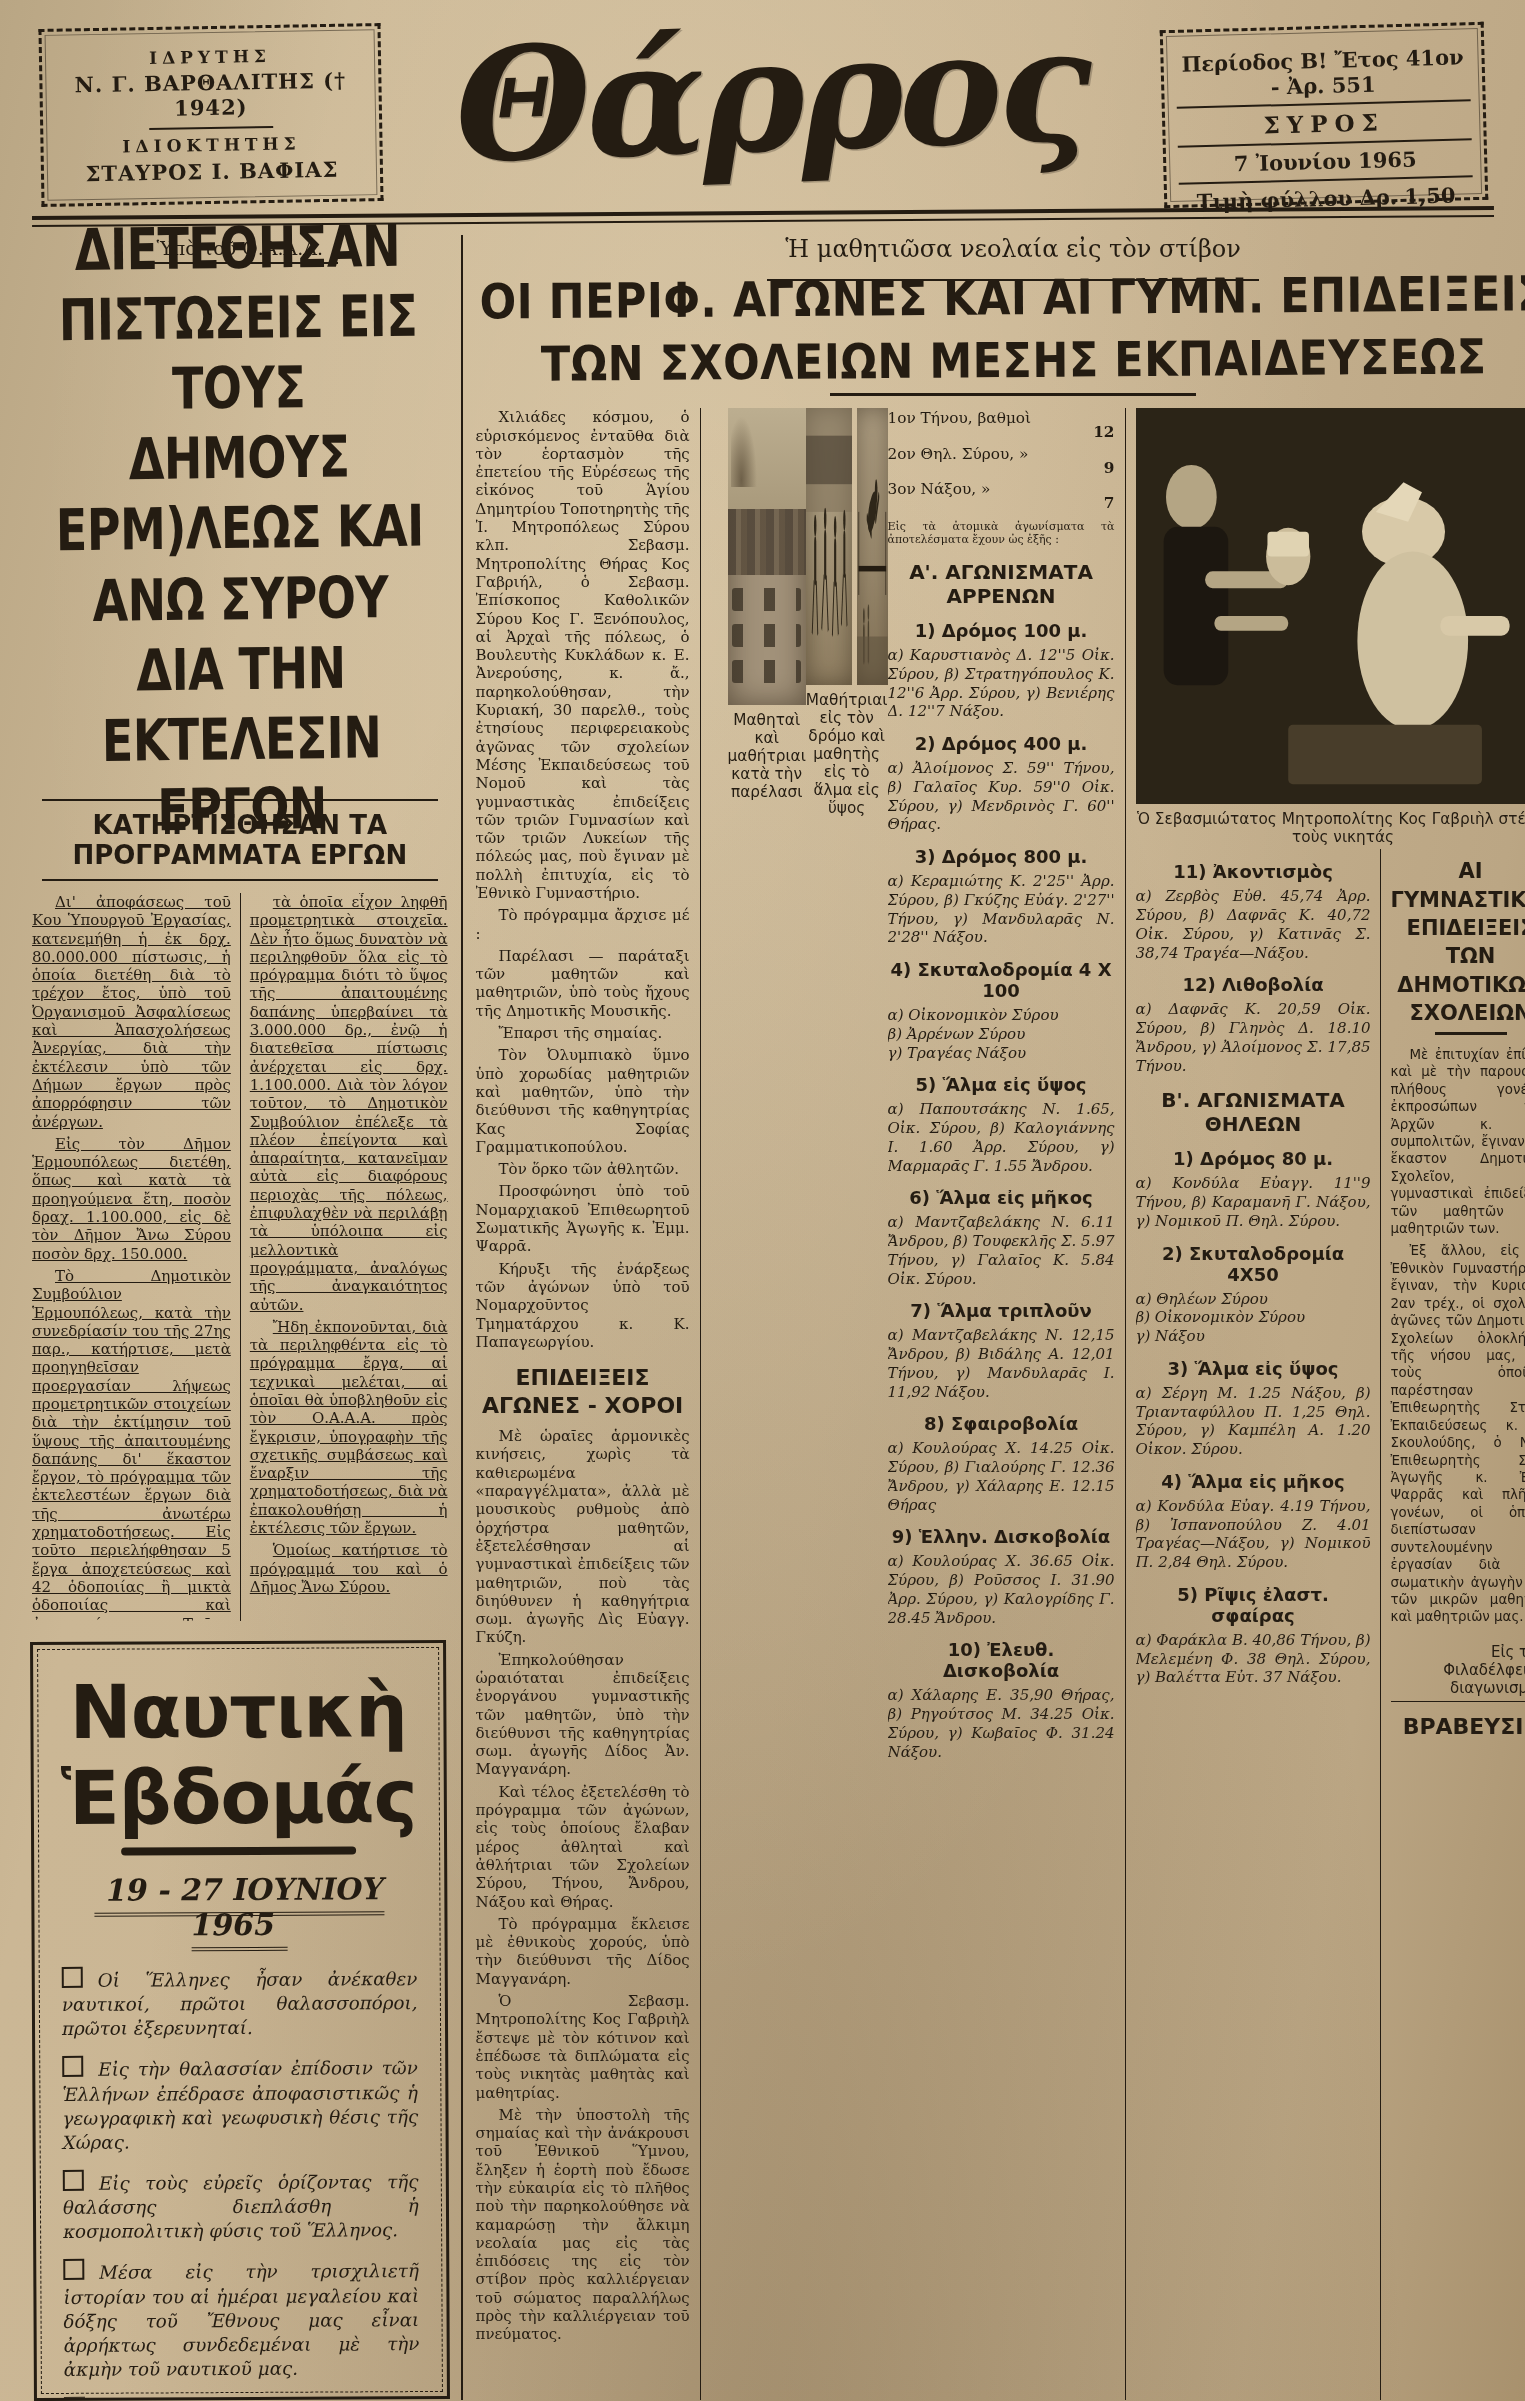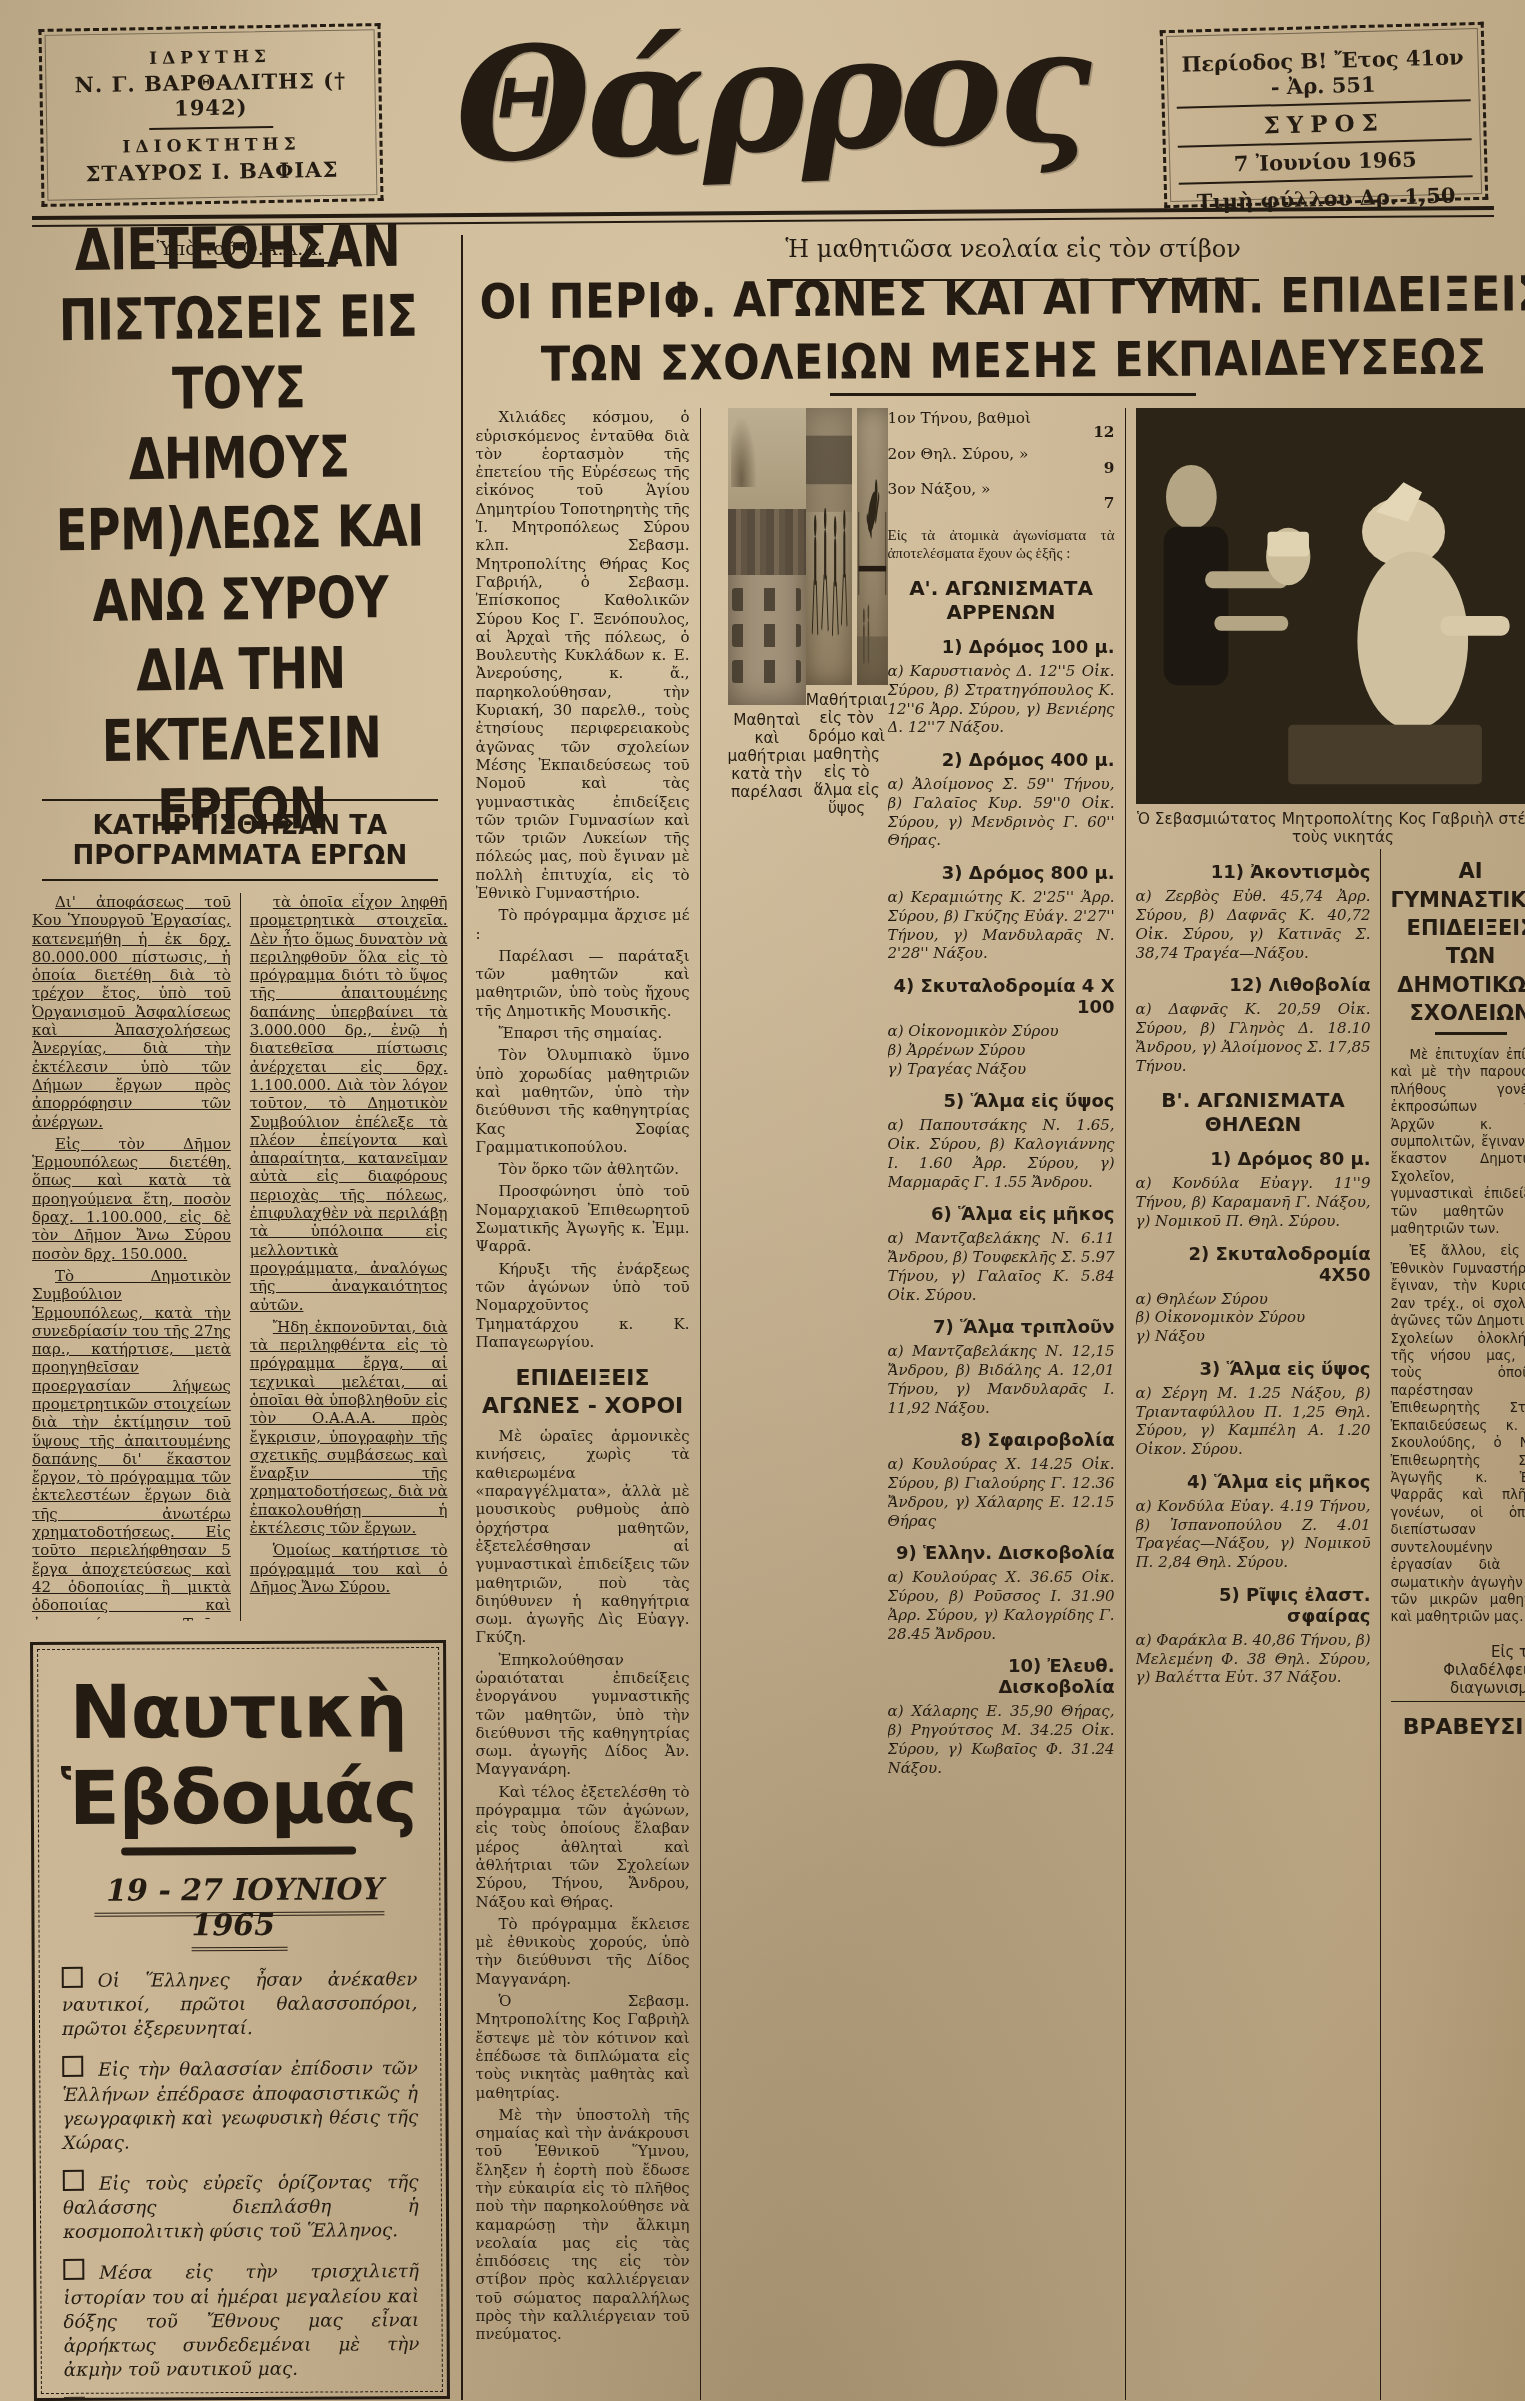--- a/index.html
+++ b/index.html
@@ -83,25 +83,25 @@
   .p1-hill{position:absolute;left:4%;top:8%;width:34%;height:70%;background:radial-gradient(ellipse at 40% 90%, #6e6049 0%, rgba(0,0,0,0) 70%);}
   .p1-crowd{height:22%;background:repeating-linear-gradient(90deg,#4c4134 0 8px,#6d5f4b 8px 13px,#584b3a 13px 19px);opacity:.85;}
   .p1-field{height:44%;background:linear-gradient(#b5a586,#94836
 5);position:relative;}
   .march{height:23px;margin:13px 6% 0;background:repeating-linear-gradient(90deg,#3c3326 0 11px,rgba(0,0,0,0) 11px 32px);opacity:.8;border-radius:3px;}
   svg.fig{position:absolute;inset:0;width:100%;height:100%;}
   
   .sec-head{font-family:"DejaVu Sans",sans-serif;font-weight:700;text-align:center;}
   .epid-head{font-size:22px;line-height:1.25;margin:13px 0 8px;}
   .group-head{font-size:20px;margin:13px 0 7px;}
-  .event-title{font-family:"DejaVu Sans",sans-serif;font-weight:700;font-size:18px;text-align:right;margin:12px 0 5px;}
+  .event-title{font-family:"DejaVu Sans",sans-serif;font-weight:700;font-size:18px;text-align:center;margin:12px 0 5px;}
   .event-res{font-style:italic;font-size:15px;line-height:1.25;text-align:justify;white-space:pre-line;margin:0;}
   .rank-row{display:flex;justify-content:space-between;font-size:15.3px;line-height:1.4;}
   .rank-row .pts{font-weight:700;margin-top:14px;}
-  .note{font-size:15px;line-height:1.25;text-align:justify;margin:11px 0;font-family:Liberation Serif, serif;}
+  .note{font-size:11px;line-height:1.25;text-align:justify;margin:5px 0;}
   
   .col6 .g-head{font-family:"DejaVu Sans",sans-serif;font-weight:700;font-size:21px;line-height:1.35;text-align:center;margin:8px 0 5px;}
   .col6 .g-bar{width:45%;height:2.5px;background:#241c12;margin:0 auto 11px;}
   .col6 p.g-body{font-family:"DejaVu Sans",sans-serif;font-size:13.4px;line-height:1.3;text-align:justify;text-indent:19px;margin:0 0 5px;}
   .award-kicker{text-align:right;font-family:"DejaVu Sans",sans-serif;font-size:15px;margin:17px 0 0;}
   .award-kicker span{border-bottom:1.5px solid #241c12;padding:0 5px 4px;display:inline-block;}
   .award-head{font-family:"DejaVu Sans",sans-serif;font-weight:700;font-size:22px;line-height:1.3;text-align:center;margin:11px 0 4px;}
 </style>
 </head>
 <body>

